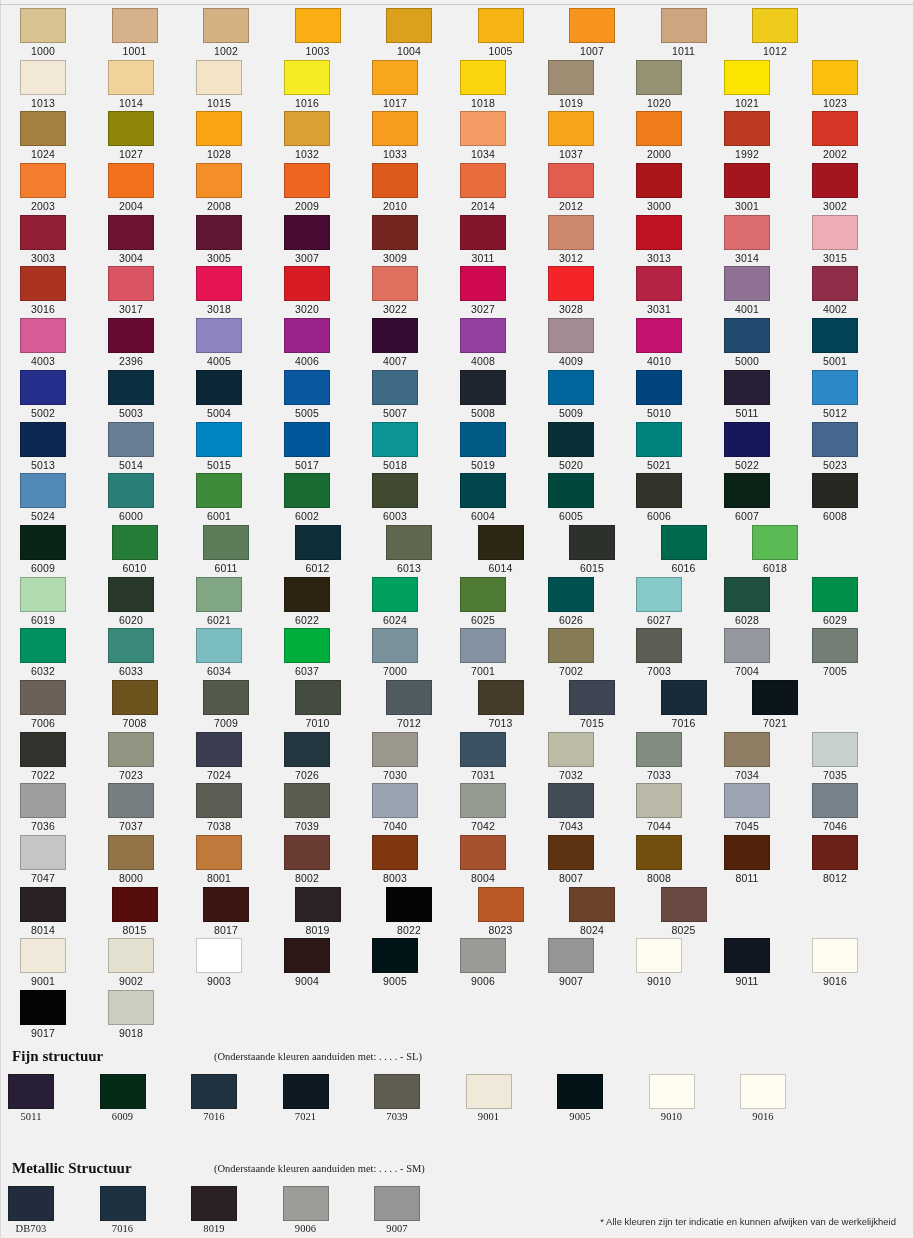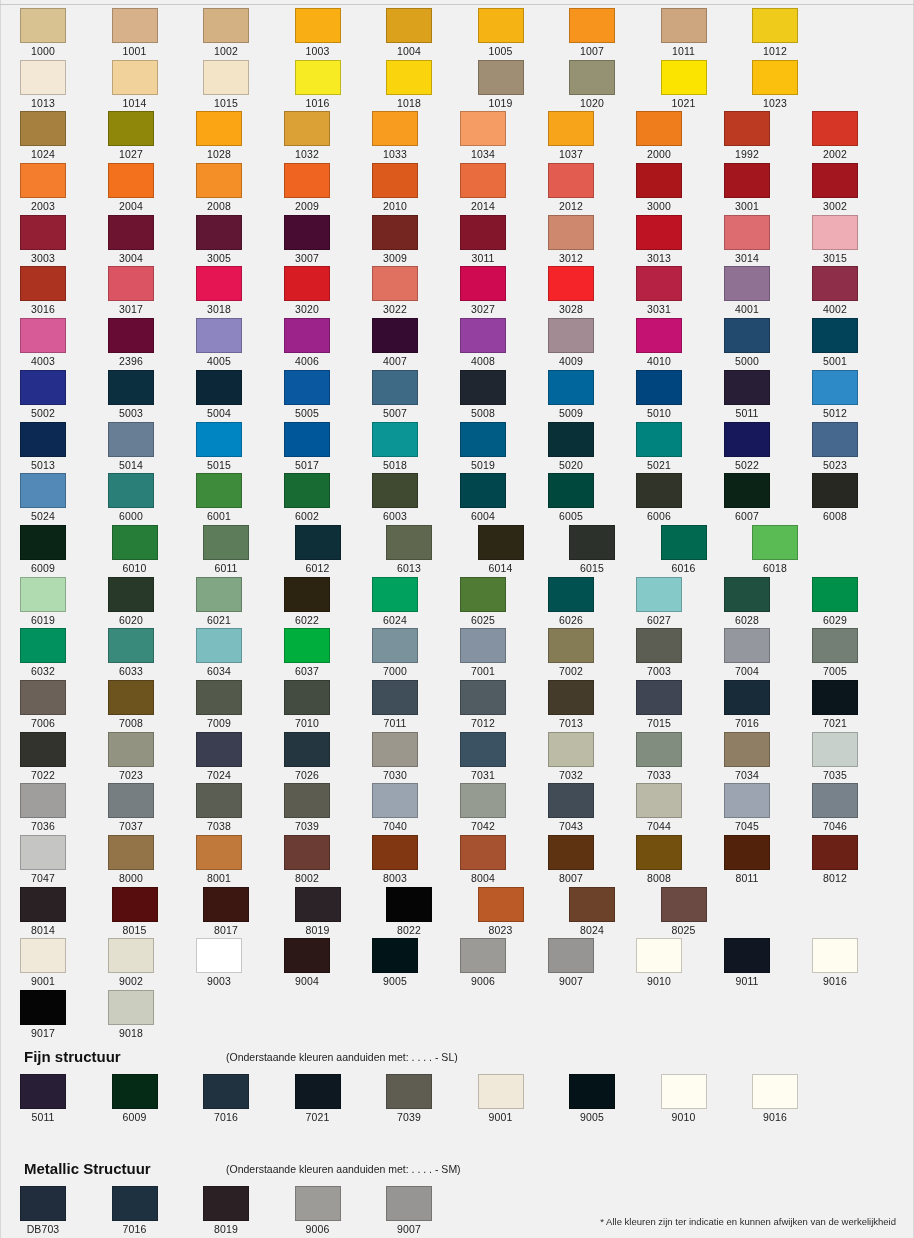--- a/index.html
+++ b/index.html
@@ -59,22 +59,23 @@
     letter-spacing:0.1px;
     color:#212121;
     width:46px;
     text-align:center;
     white-space:nowrap;
   }
 
   
   .section{
     position:absolute;
-    left:20px;
+    left:8px;
     width:880px;
+    font-family:Liberation Serif, serif;
   }
   .section-head{
     position:relative;
     height:26px;
   }
   .section-title{
     position:absolute;
     left:4px;
     top:0;
     font-size:15px;
@@ -165,20 +166,24 @@
         </div>
         <div class="cell">
           <div class="sw" style="background-color: rgb(243, 227, 199);"></div>
           <div class="lbl">1015</div>
         </div>
         <div class="cell">
           <div class="sw" style="background-color: rgb(247, 235, 35);"></div>
           <div class="lbl">1016</div>
         </div>
         <div class="cell">
+          <div class="sw" style="background-color: rgb(248, 166, 28);"></div>
+          <div class="lbl">1017</div>
+        </div>
+        <div class="cell">
           <div class="sw" style="background-color: rgb(250, 212, 12);"></div>
           <div class="lbl">1018</div>
         </div>
         <div class="cell">
           <div class="sw" style="background-color: rgb(160, 142, 116);"></div>
           <div class="lbl">1019</div>
         </div>
         <div class="cell">
           <div class="sw" style="background-color: rgb(148, 146, 114);"></div>
           <div class="lbl">1020</div>
@@ -659,24 +664,20 @@
           <div class="sw" style="background-color: rgb(109, 83, 30);"></div>
           <div class="lbl">7008</div>
         </div>
         <div class="cell">
           <div class="sw" style="background-color: rgb(83, 90, 75);"></div>
           <div class="lbl">7009</div>
         </div>
         <div class="cell">
           <div class="sw" style="background-color: rgb(68, 76, 66);"></div>
           <div class="lbl">7010</div>
-        </div>
-        <div class="cell">
-          <div class="sw" style="background-color: rgb(63, 78, 88);"></div>
-          <div class="lbl">7011</div>
         </div>
         <div class="cell">
           <div class="sw" style="background-color: rgb(81, 92, 98);"></div>
           <div class="lbl">7012</div>
         </div>
         <div class="cell">
           <div class="sw" style="background-color: rgb(68, 59, 43);"></div>
           <div class="lbl">7013</div>
         </div>
         <div class="cell">

